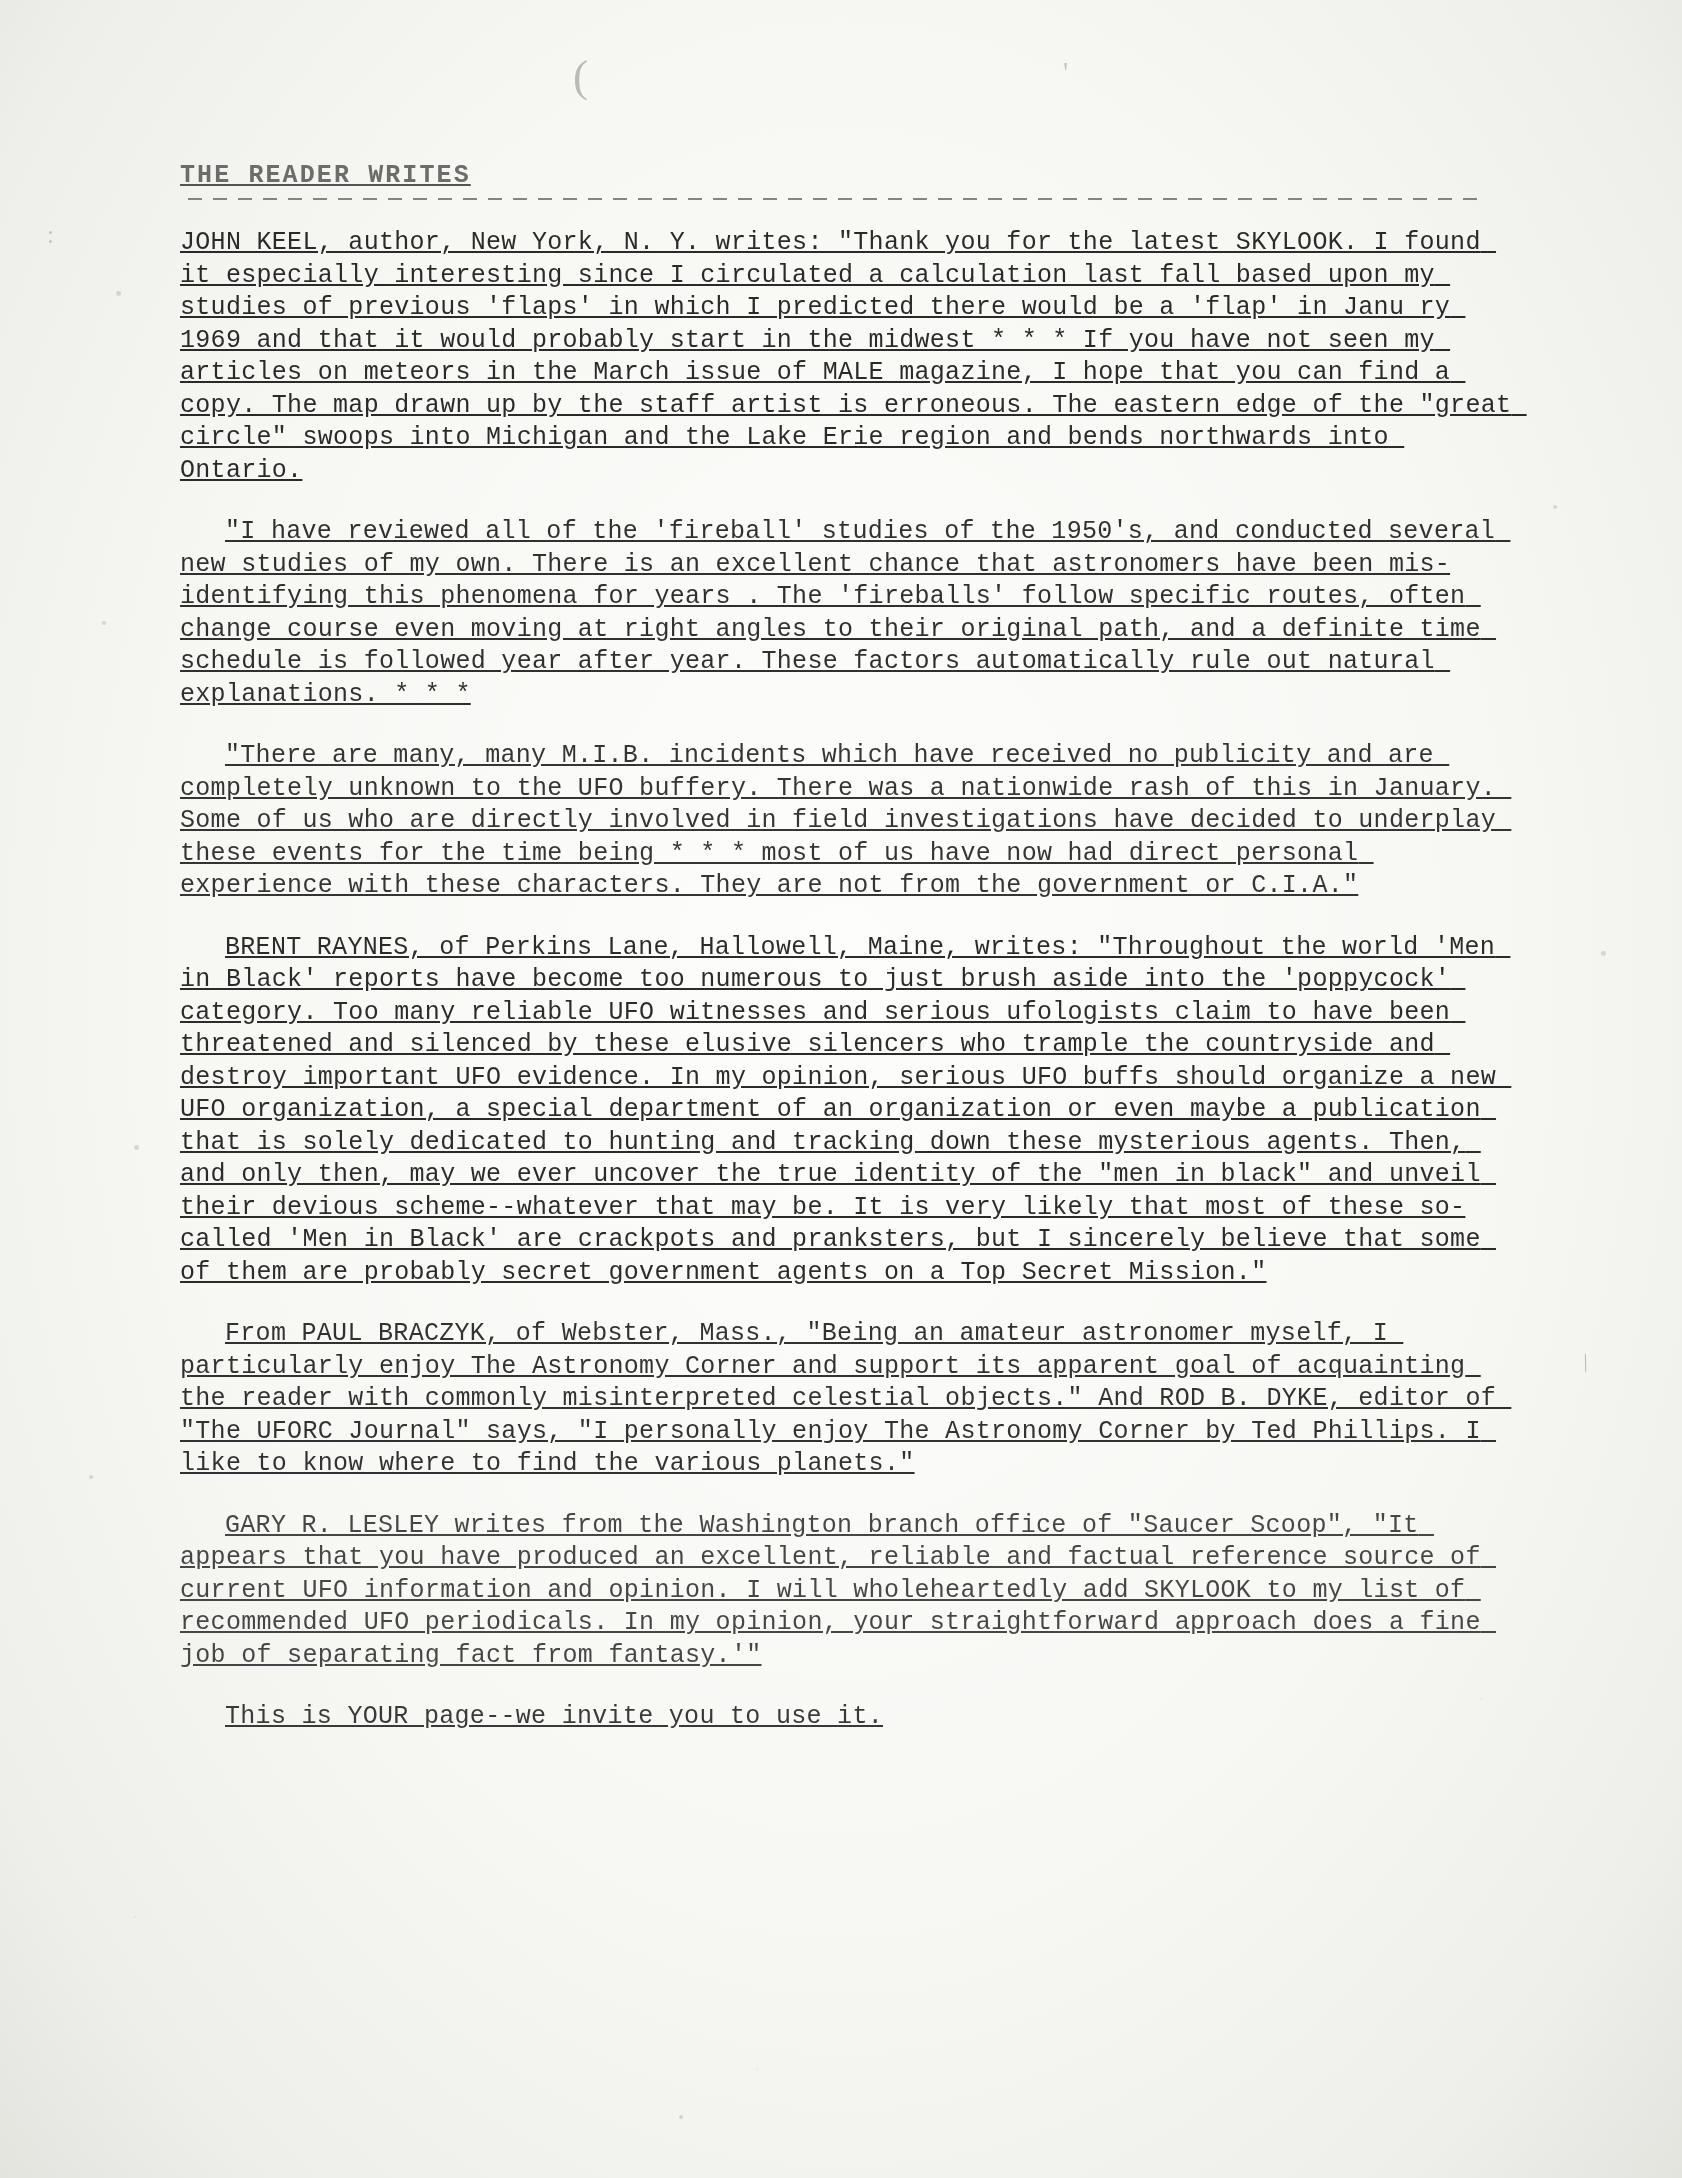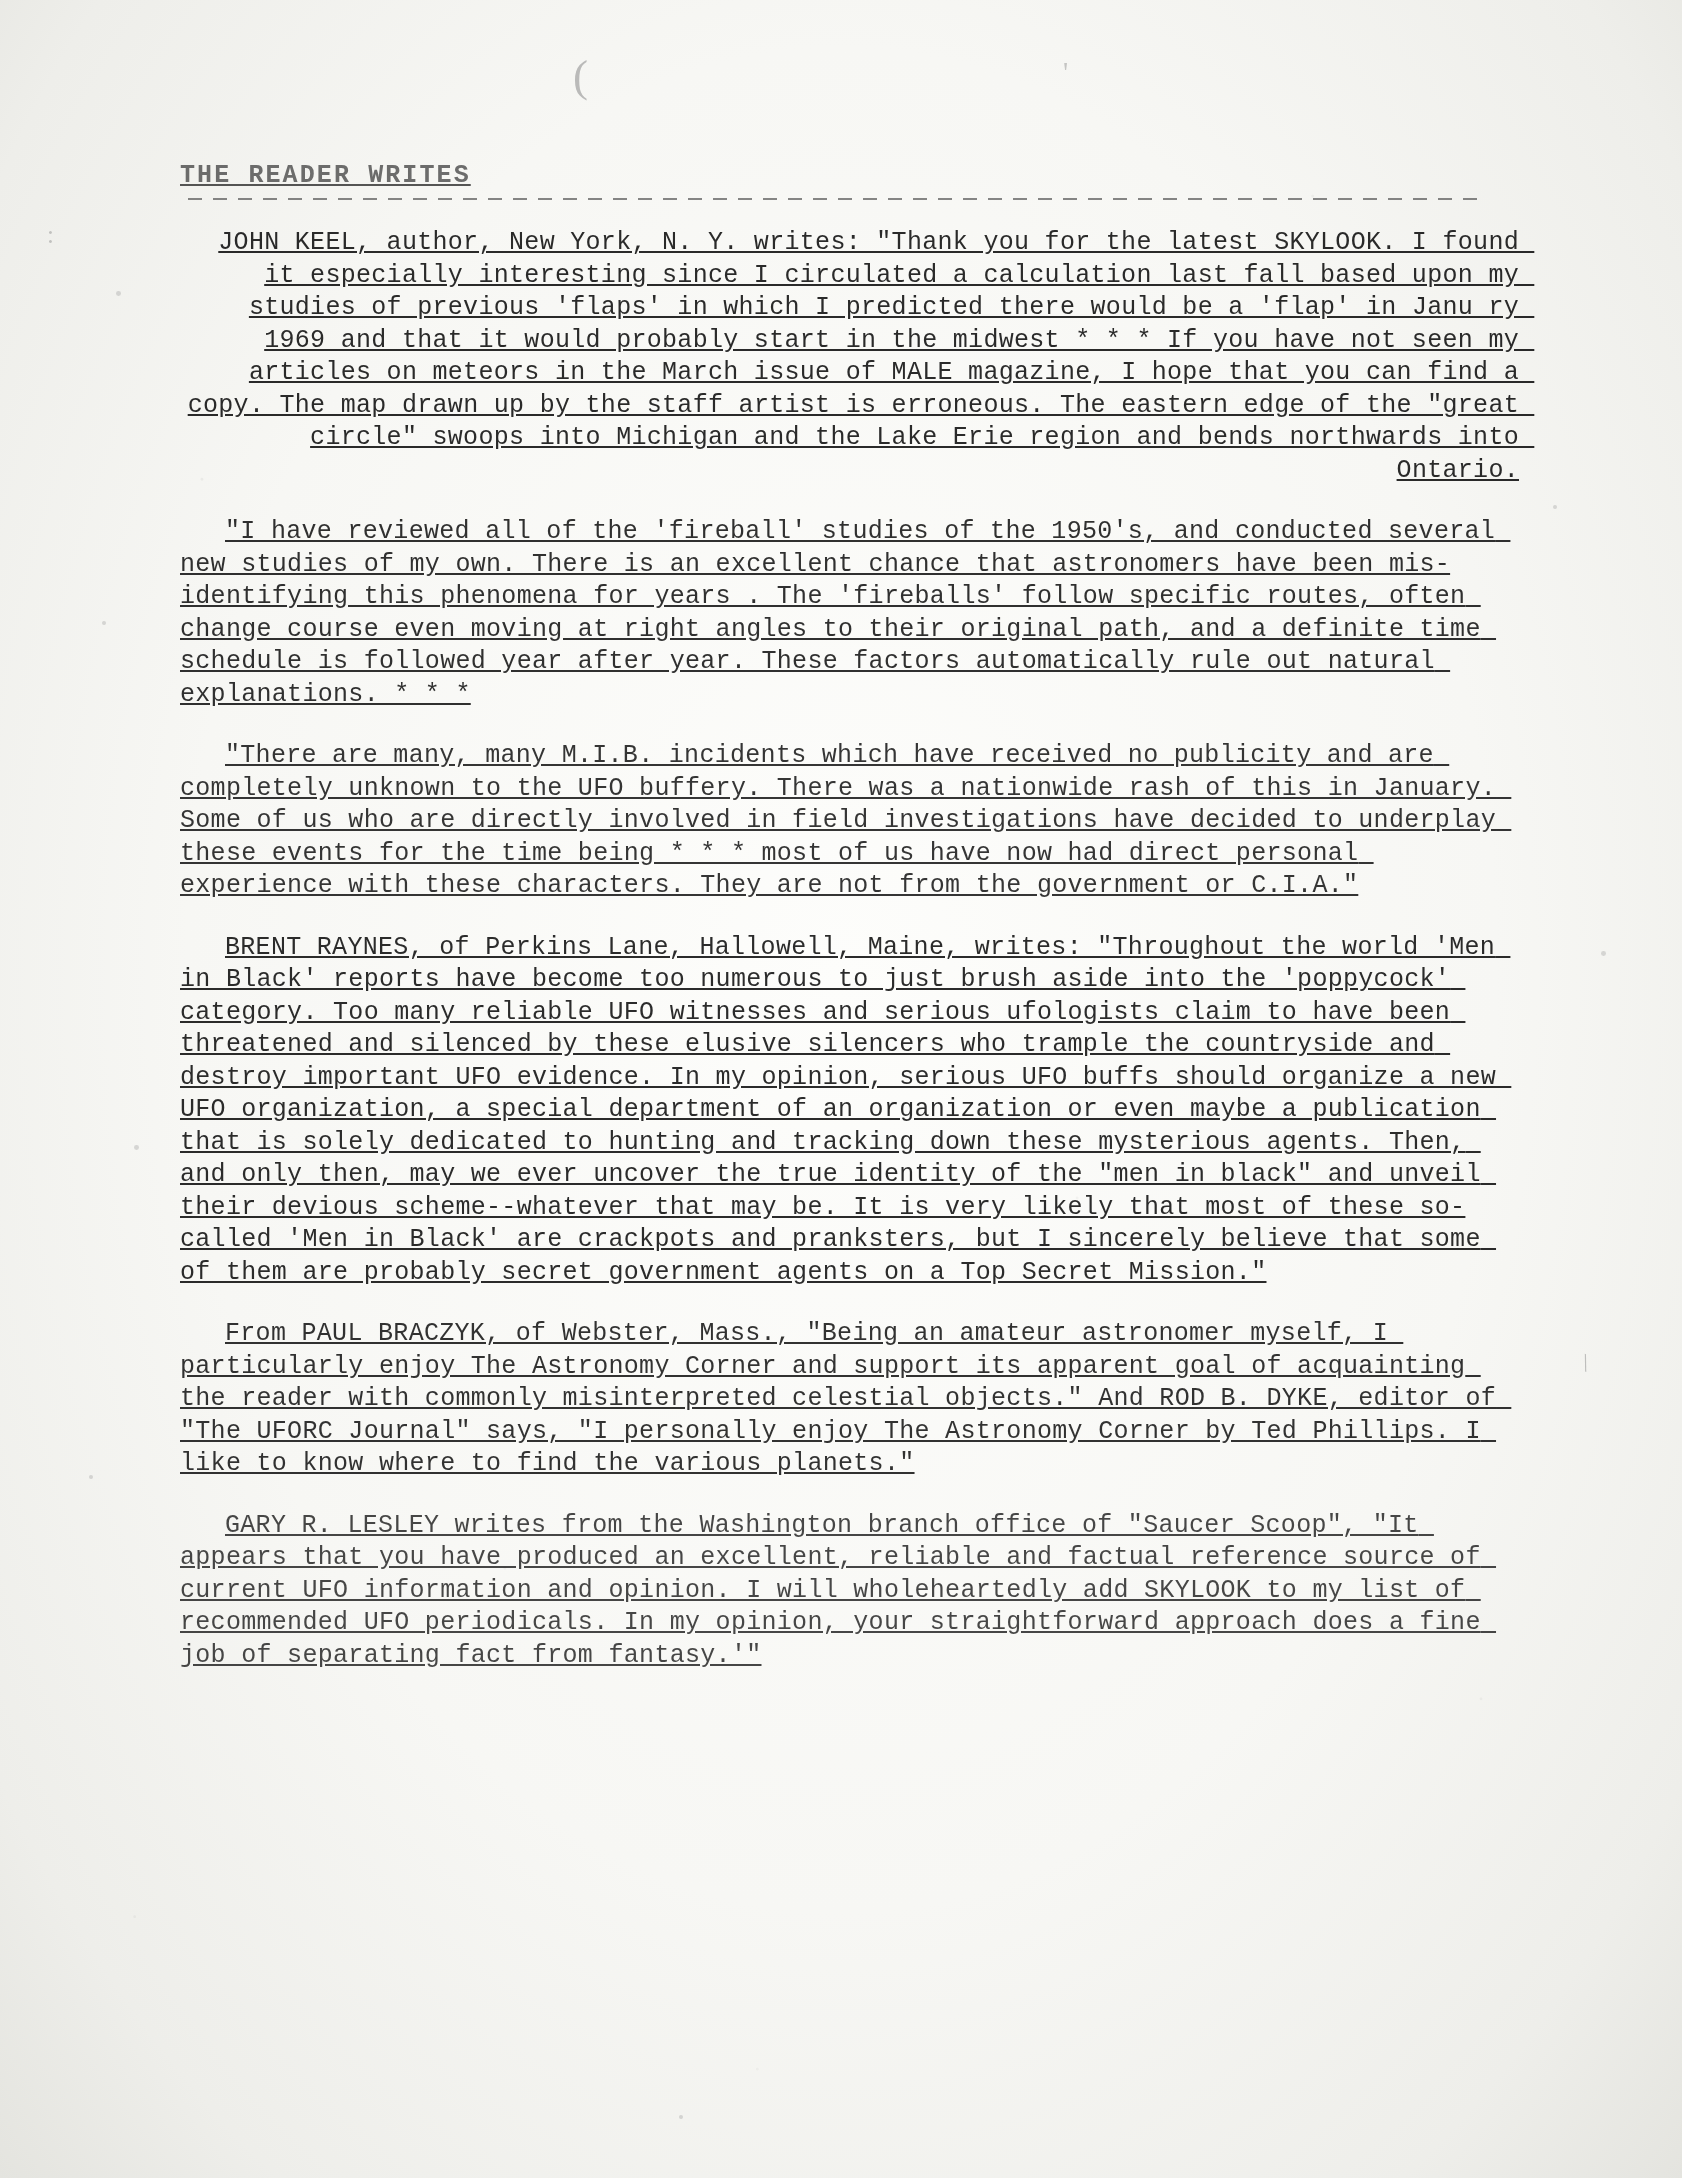--- a/index.html
+++ b/index.html
@@ -80,21 +80,21 @@
   p.para {
     margin: 0 0 29px 0;
     white-space: pre-wrap;
     text-indent: 0;
   }
   p.para.indent {
     text-indent: 45px;
   }
 
   
-  .f1 { opacity: .93; text-align: right; }
+  .f1 { opacity: .93; }
   .f2 { opacity: .90; }
   .f3 { opacity: .88; }
   .f4 { opacity: .92; }
   .f5 { opacity: .89; }
   .f6 { opacity: .80; }
   .f7 { opacity: .86; }
 
   
   .mark {
     position: absolute;
@@ -129,15 +129,16 @@
 
   <h1 class="heading">THE READER WRITES</h1>
   <div class="rule"></div>
 
   <p class="para f1">JOHN KEEL, author, New York, N. Y. writes: "Thank you for the latest SKYLOOK. I found it especially interesting since I circulated a calculation last fall based upon my studies of previous 'flaps' in which I predicted there would be a 'flap' in Janu ry 1969 and that it would probably start in the midwest * * * If you have not seen my articles on meteors in the March issue of MALE magazine, I hope that you can find a copy. The map drawn up by the staff artist is erroneous. The eastern edge of the "great circle" swoops into Michigan and the Lake Erie region and bends northwards into Ontario.</p>
   <p class="para indent f2">"I have reviewed all of the 'fireball' studies of the 1950's, and conducted several new studies of my own. There is an excellent chance that astronomers have been mis-identifying this phenomena for years . The 'fireballs' follow specific routes, often change course even moving at right angles to their original path, and a definite time schedule is followed year after year. These factors automatically rule out natural explanations. * * *</p>
   <p class="para indent f3">"There are many, many M.I.B. incidents which have received no publicity and are completely unknown to the UFO buffery. There was a nationwide rash of this in January. Some of us who are directly involved in field investigations have decided to underplay these events for the time being * * * most of us have now had direct personal experience with these characters. They are not from the government or C.I.A."</p>
   <p class="para indent f4">BRENT RAYNES, of Perkins Lane, Hallowell, Maine, writes: "Throughout the world 'Men in Black' reports have become too numerous to just brush aside into the 'poppycock' category. Too many reliable UFO witnesses and serious ufologists claim to have been threatened and silenced by these elusive silencers who trample the countryside and destroy important UFO evidence. In my opinion, serious UFO buffs should organize a new UFO organization, a special department of an organization or even maybe a publication that is solely dedicated to hunting and tracking down these mysterious agents. Then, and only then, may we ever uncover the true identity of the "men in black" and unveil their devious scheme--whatever that may be. It is very likely that most of these so-called 'Men in Black' are crackpots and pranksters, but I sincerely believe that some of them are probably secret government agents on a Top Secret Mission."</p>
   <p class="para indent f5">From PAUL BRACZYK, of Webster, Mass., "Being an amateur astronomer myself, I particularly enjoy The Astronomy Corner and support its apparent goal of acquainting the reader with commonly misinterpreted celestial objects." And ROD B. DYKE, editor of "The UFORC Journal" says, "I personally enjoy The Astronomy Corner by Ted Phillips. I like to know where to find the various planets."</p>
   <p class="para indent f6">GARY R. LESLEY writes from the Washington branch office of "Saucer Scoop", "It appears that you have produced an excellent, reliable and factual reference source of current UFO information and opinion. I will wholeheartedly add SKYLOOK to my list of recommended UFO periodicals. In my opinion, your straightforward approach does a fine job of separating fact from fantasy.'"</p>
+  <p class="para indent f7">This is YOUR page--we invite you to use it.</p>
 
 </div>
 
 
 </body></html>

